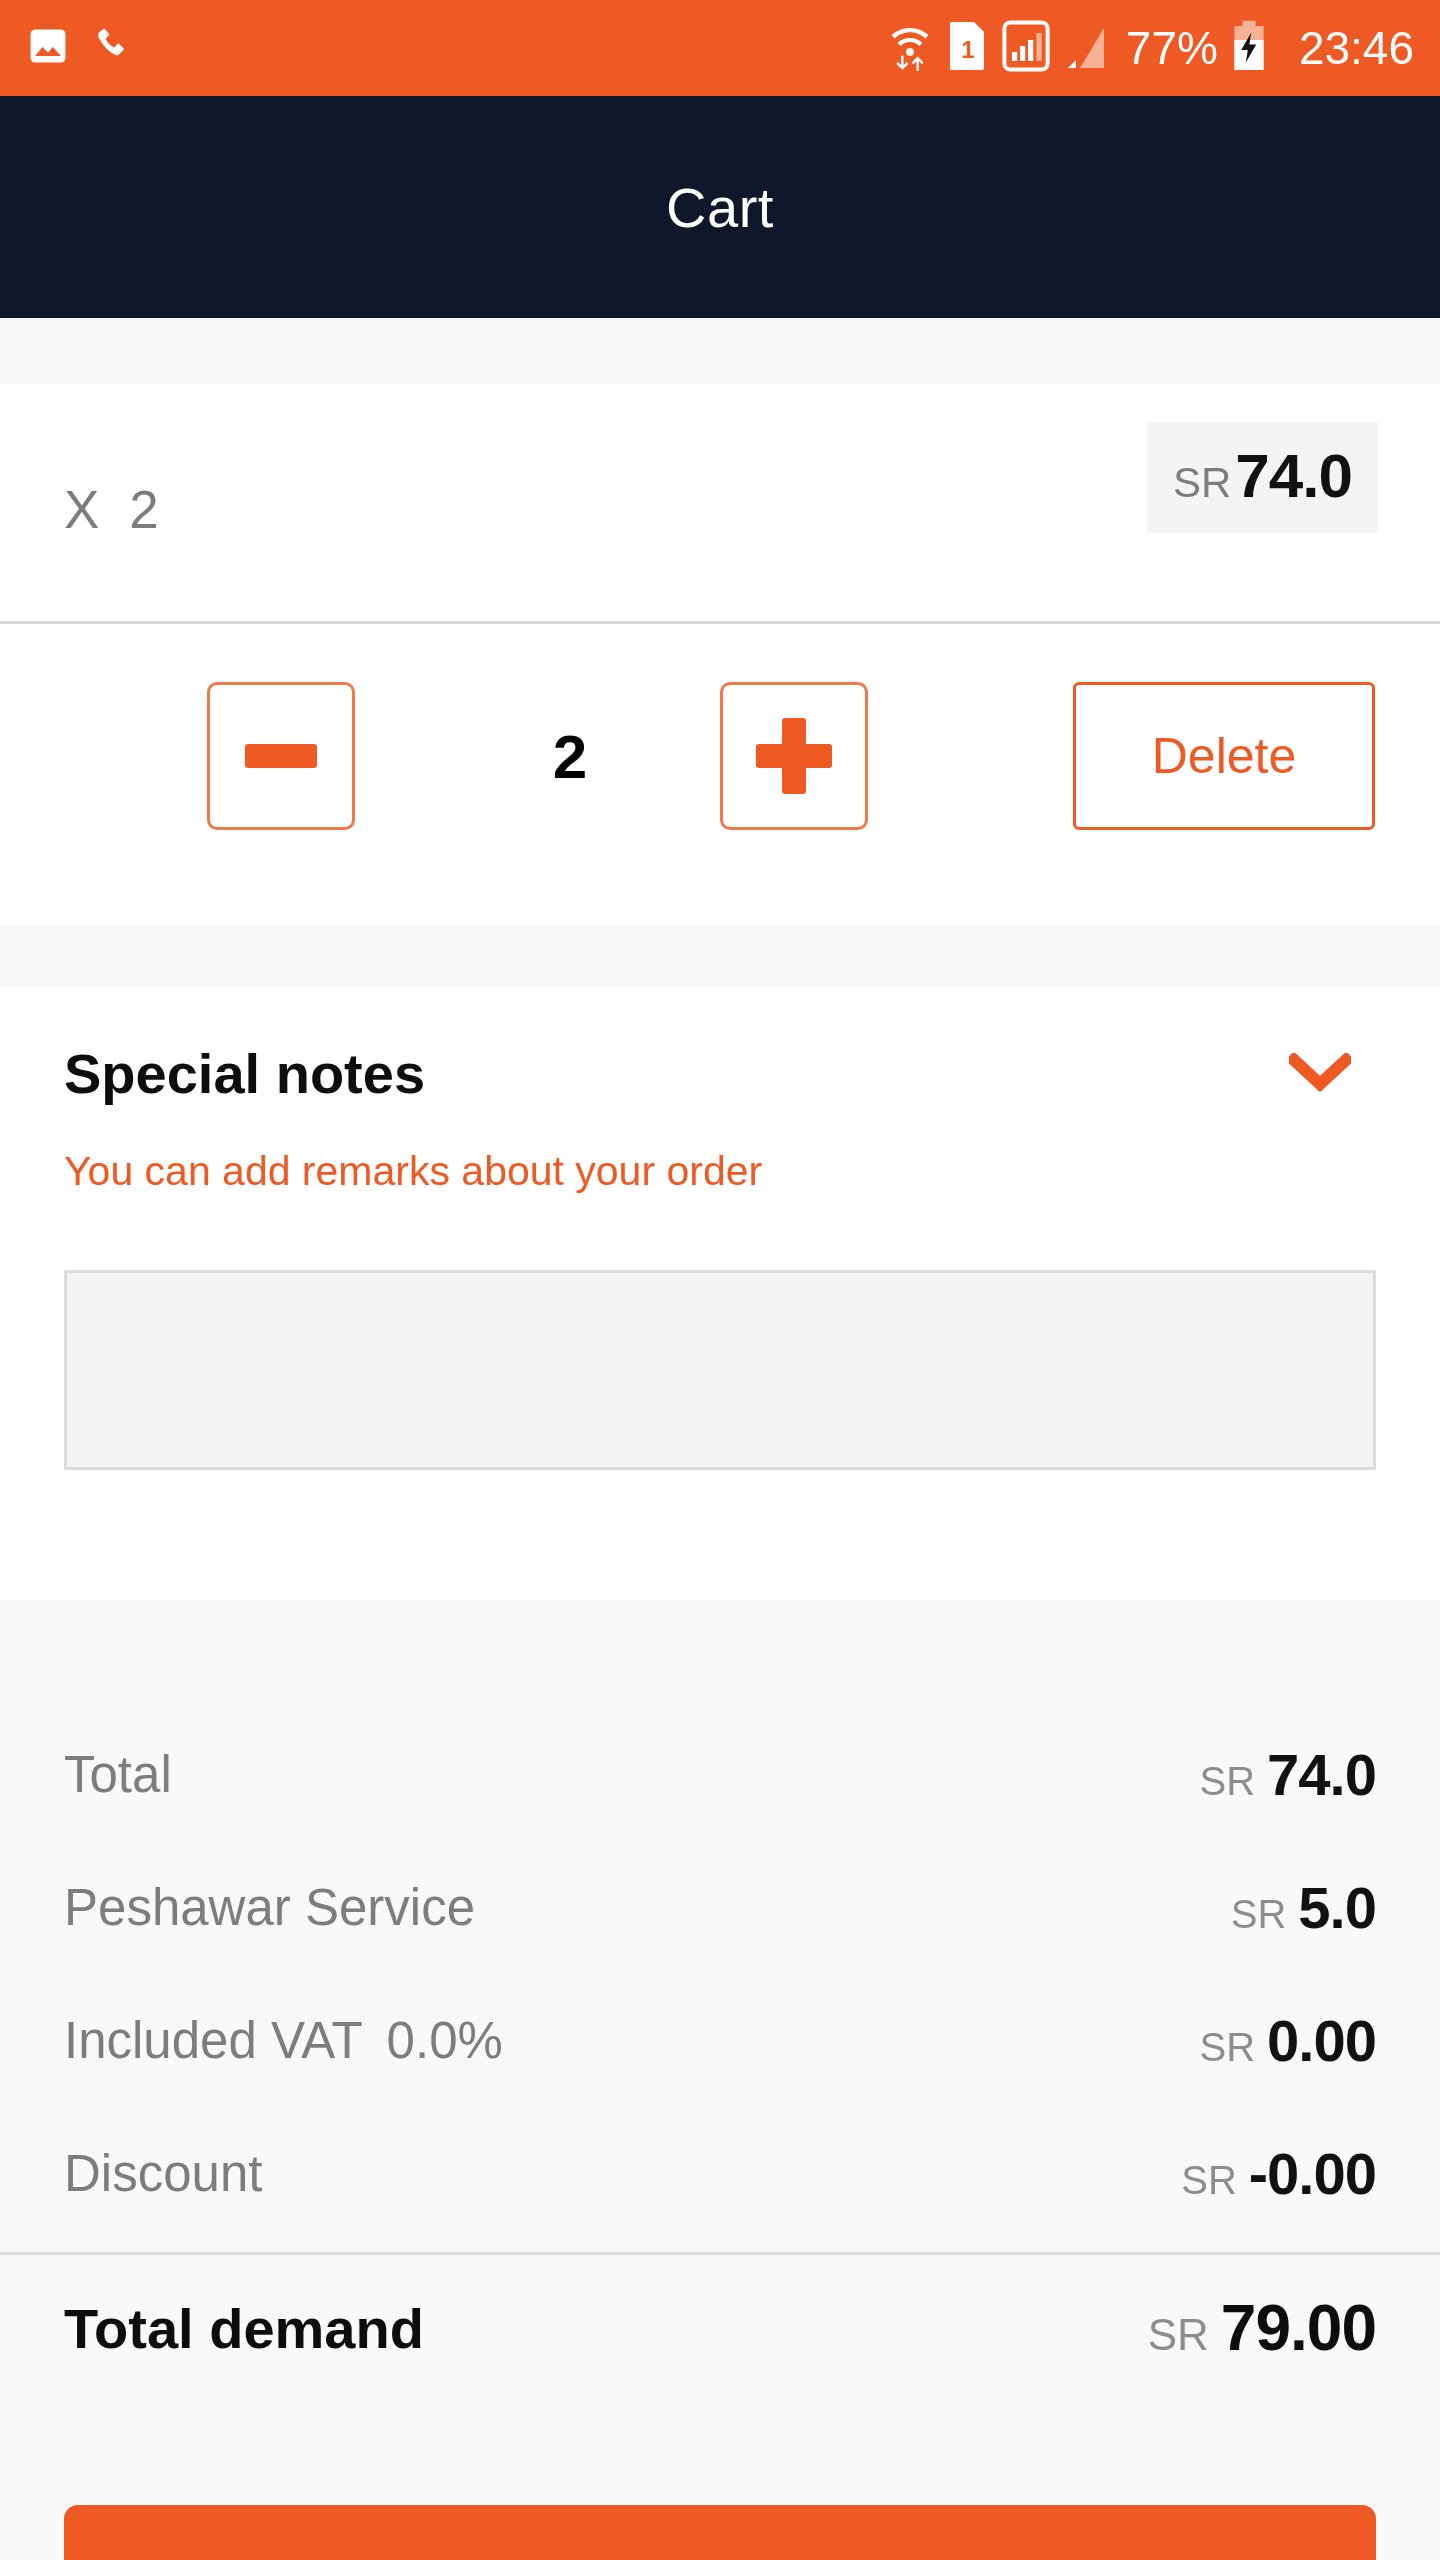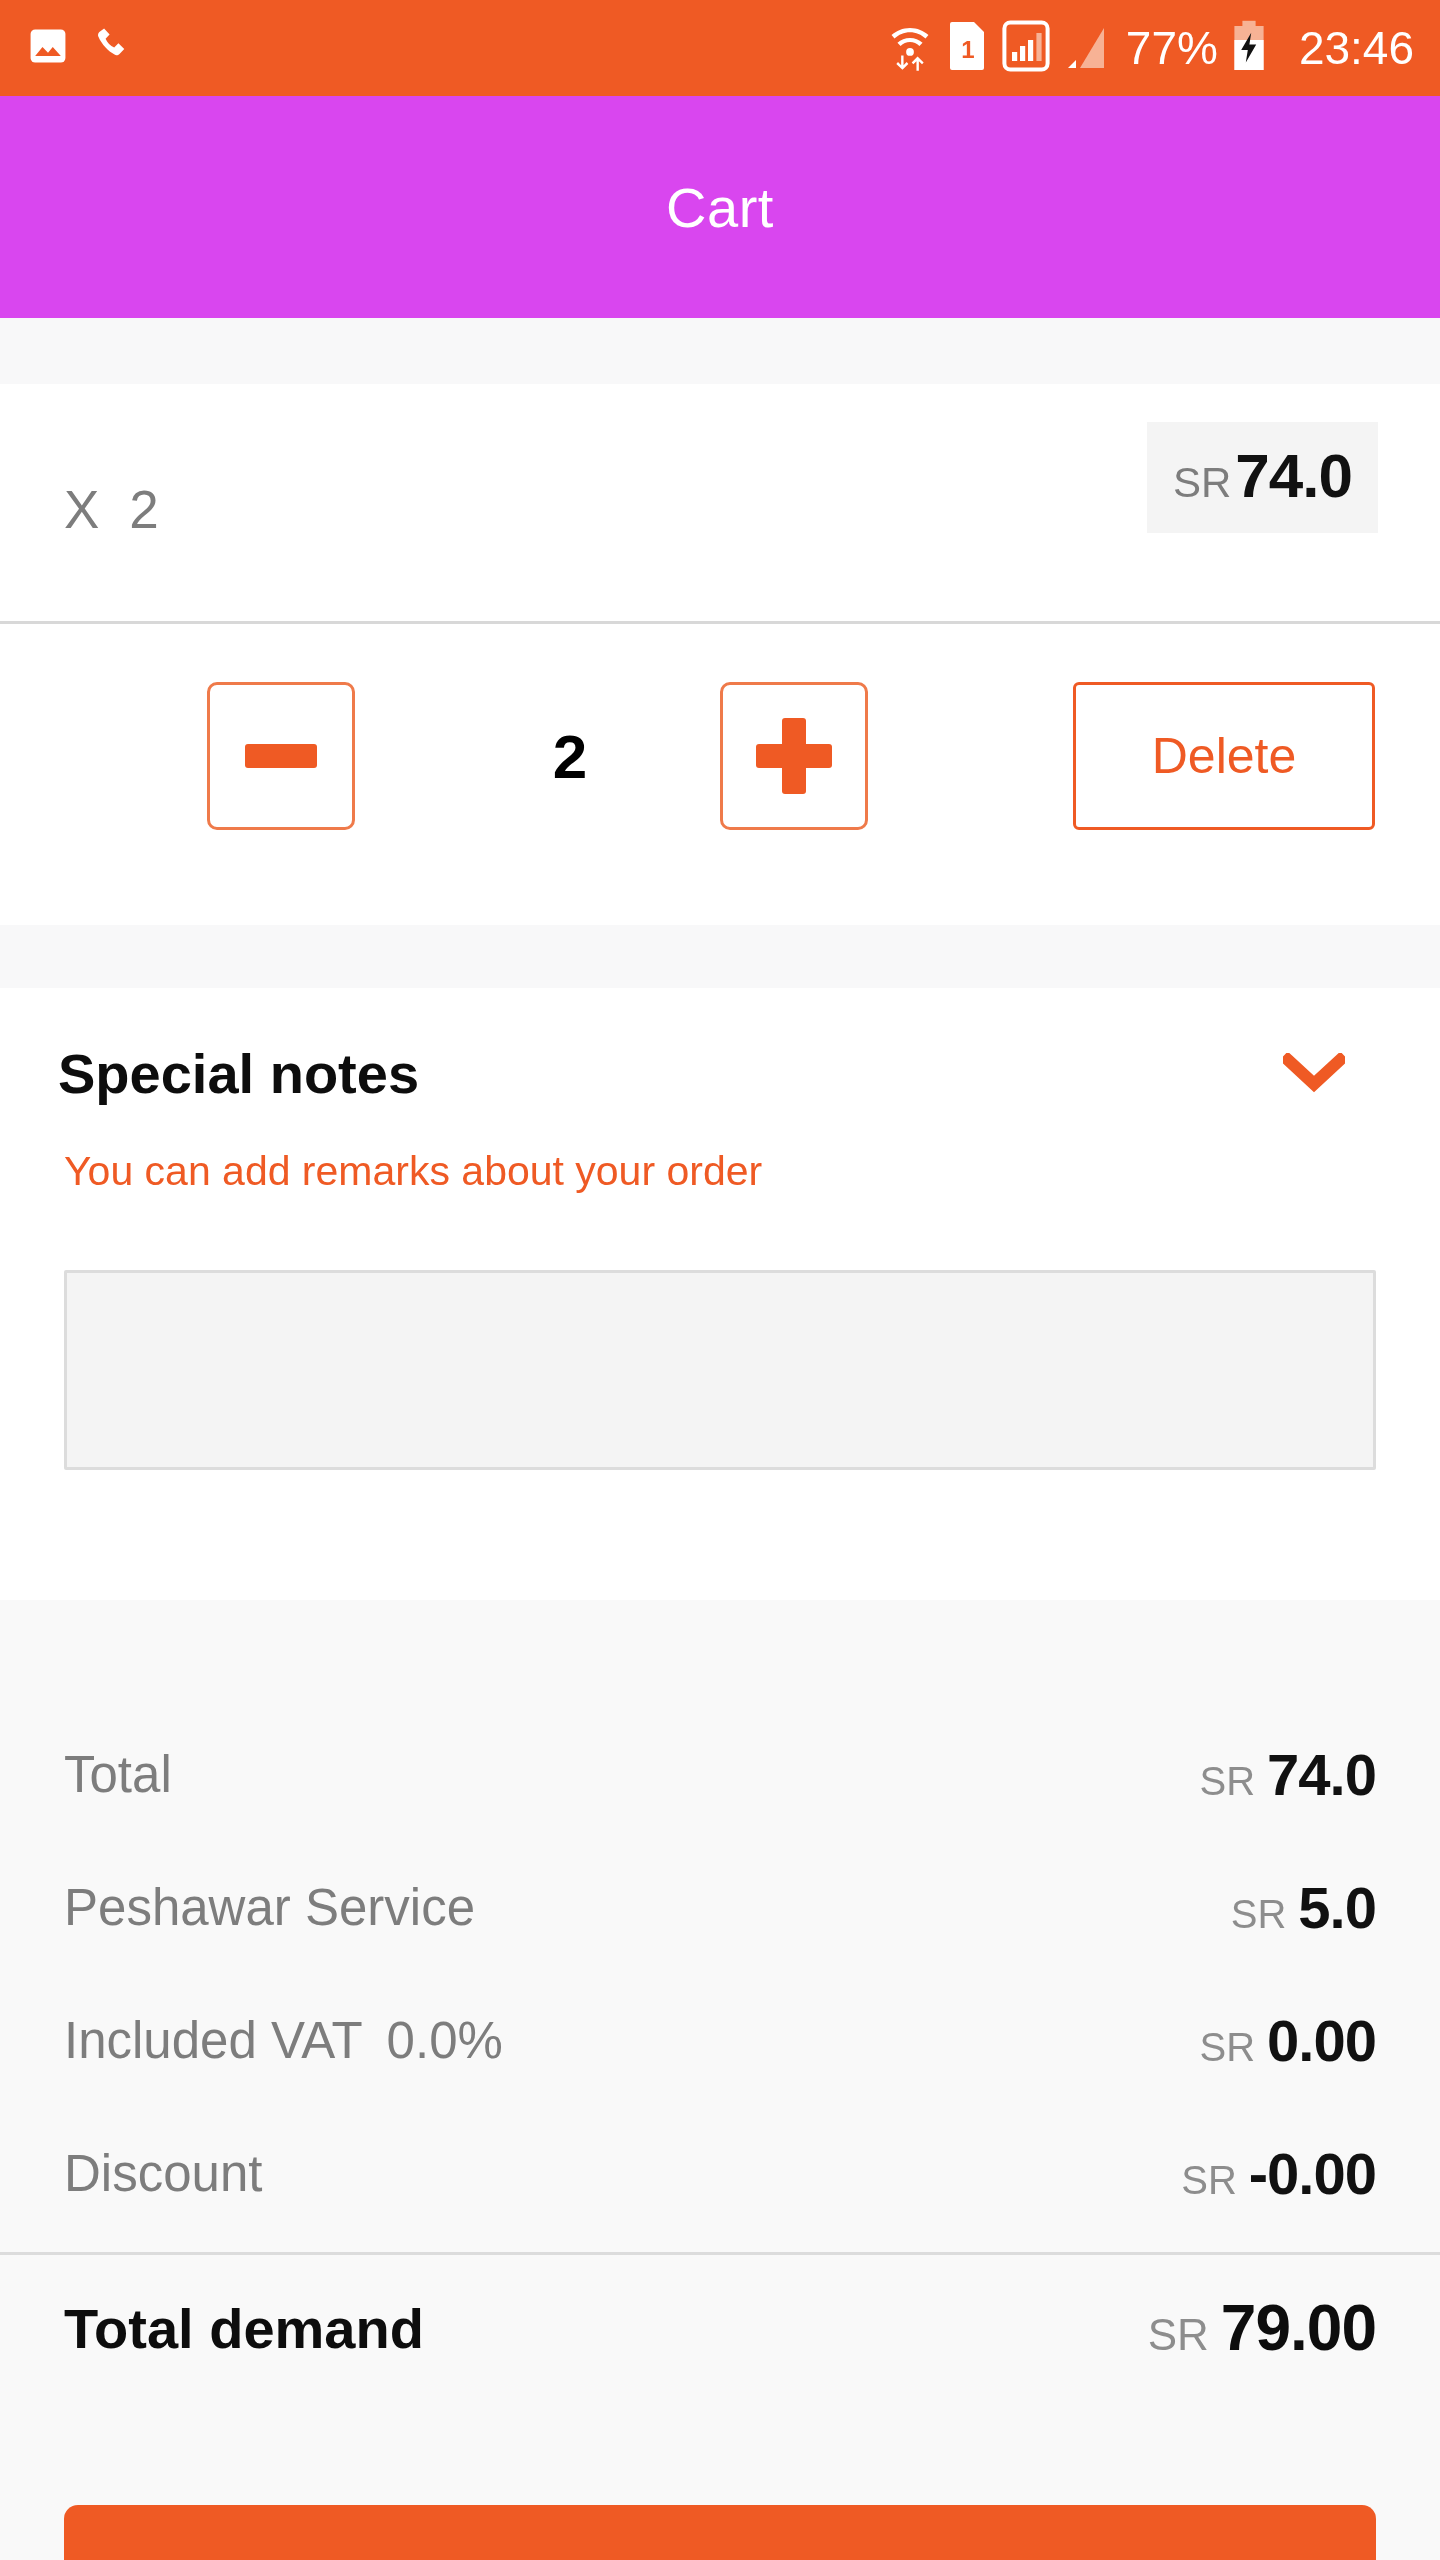--- a/index.html
+++ b/index.html
@@ -22,21 +22,21 @@
   .sb-right { display:flex; align-items:center; gap:14px; }
   .sb-text {
     color:#ffffff; font-size:46px; font-weight:400; letter-spacing:0px;
     line-height:1; white-space:nowrap;
   }
   .sb-clock { margin-left:19px; }
 
   
   .appbar {
     position:absolute; top:96px; left:0; width:1440px; height:222px;
-    background:#d946ef;
+    background:#0f172a;
     display:flex; align-items:center; justify-content:center;
   }
   .appbar-title {
     color:#ffffff; font-size:56px; font-weight:400; letter-spacing:.5px;
   }
 
   
   .band { position:absolute; left:0; width:1440px; background:#f8f8f9; }
   .band-top   { top:318px; height:66px; }
   .band-mid   { top:925px; height:63px; }
@@ -106,21 +106,21 @@
     display:flex; align-items:center; justify-content:center;
     font-size:50px; color:#ef5a24; font-weight:400;
   }
 
   
   .notes-section {
     position:absolute; top:988px; left:0; width:1440px; height:612px;
     background:#ffffff;
   }
   .notes-head {
-    position:absolute; top:45px; left:58px; width:1316px; height:80px;
+    position:absolute; top:45px; left:64px; width:1316px; height:80px;
     display:flex; align-items:center; justify-content:space-between;
   }
   .notes-title { font-size:56px; font-weight:700; color:#0d0d0d; }
   .chev-wrap { width:80px; height:80px; display:flex; align-items:center; justify-content:center; margin-right:20px; }
   .notes-sub {
     position:absolute; top:160px; left:64px;
     font-size:41px; color:#ef5a24; font-weight:400;
   }
   .notes-box {
     position:absolute; top:282px; left:64px;

